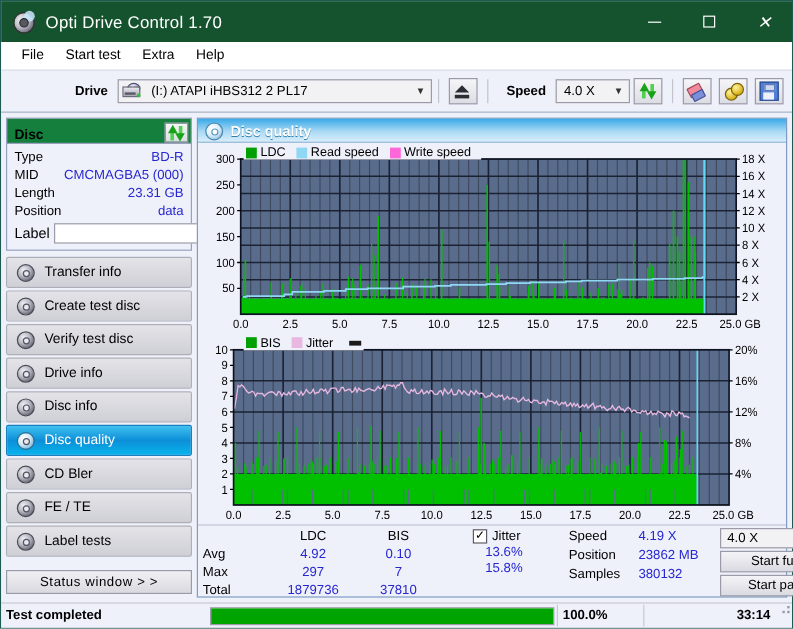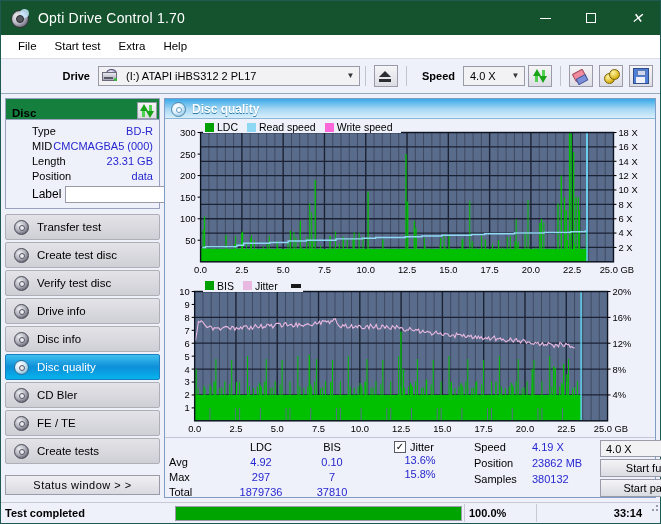--- a/index.html
+++ b/index.html
@@ -126,21 +126,21 @@
   .disc-head{
     height:20px;display:flex;align-items:flex-end;
     border-bottom:1px solid #9aa0c0;padding:0 2px 0 6px;
     background:#15803d;
   }
   .disc-head .t{font-weight:bold;font-size:11.5px;color:#000;}
   .disc-head .btn{
     margin-left:auto;width:20px;height:17px;background:linear-gradient(#f6f6f8,#dcdce4);
     border:1px solid #9a9aa8;display:flex;align-items:center;justify-content:center;box-sizing:border-box;
   }
-  .disc-rows{padding:3px 6px 4px 6px;margin-left:20px;}
+  .disc-rows{padding:3px 6px 4px 6px;}
   .drow{display:flex;align-items:center;height:15px;font-size:11px;}
   .drow .k{color:#000;}
   .drow .v{margin-left:auto;color:#2727cf;}
   .label-row{display:flex;align-items:center;margin-top:2px;padding-bottom:1px;}
   .label-row .k{font-size:12px;color:#000;margin-right:4px;}
   .lbl-input{
     flex:1 1 auto;height:17px;background:#ffffff;border:1px solid #9a9aa8;box-sizing:border-box;
     margin-right:3px;
   }
   .disc-btn{
@@ -385,21 +385,21 @@
           </div>
         </div>
       </div>
 
       <div class="nav">
         <div class="nav-item">
           <span class="nav-ic">
               <i class="ring"></i>
               <i class="hole"></i>
             </span>
-          <span>Transfer test</span>
+          <span>Transfer info</span>
         </div>
         <div class="nav-item">
           <span class="nav-ic">
               <i class="ring"></i>
               <i class="hole"></i>
             </span>
           <span>Create test disc</span>
         </div>
         <div class="nav-item">
           <span class="nav-ic">
@@ -441,21 +441,21 @@
               <i class="ring"></i>
               <i class="hole"></i>
             </span>
           <span>FE / TE</span>
         </div>
         <div class="nav-item">
           <span class="nav-ic">
               <i class="ring"></i>
               <i class="hole"></i>
             </span>
-          <span>Create tests</span>
+          <span>Label tests</span>
         </div>
       </div>
 
       <div class="status-sep"></div>
       <div class="status-btn">Status window &gt; &gt;</div>
     </div>
 
     <div class="right">
       <div class="dq-head">
         <span class="ic">

